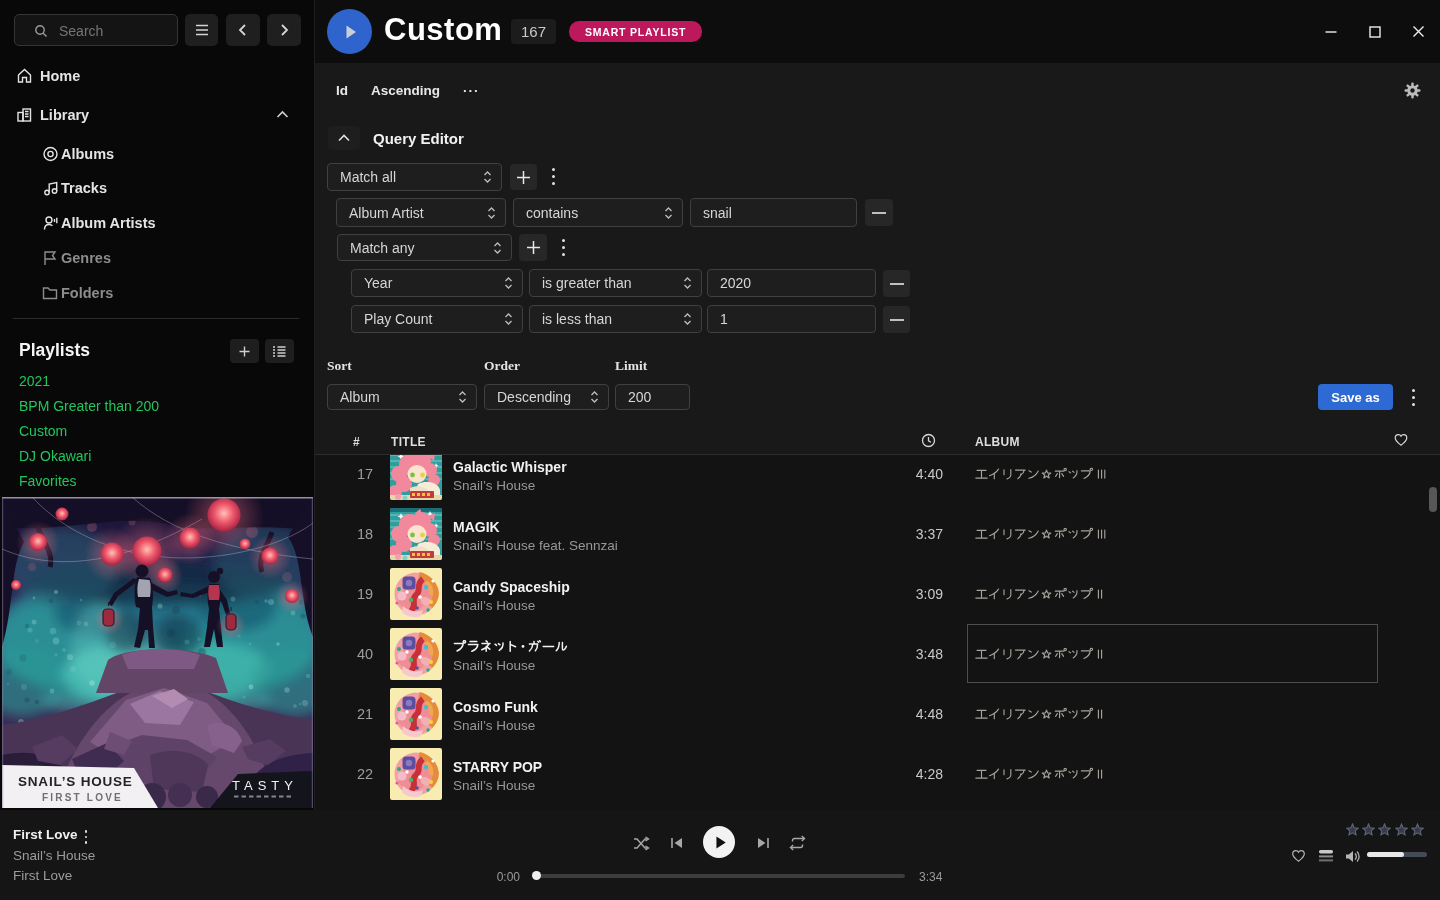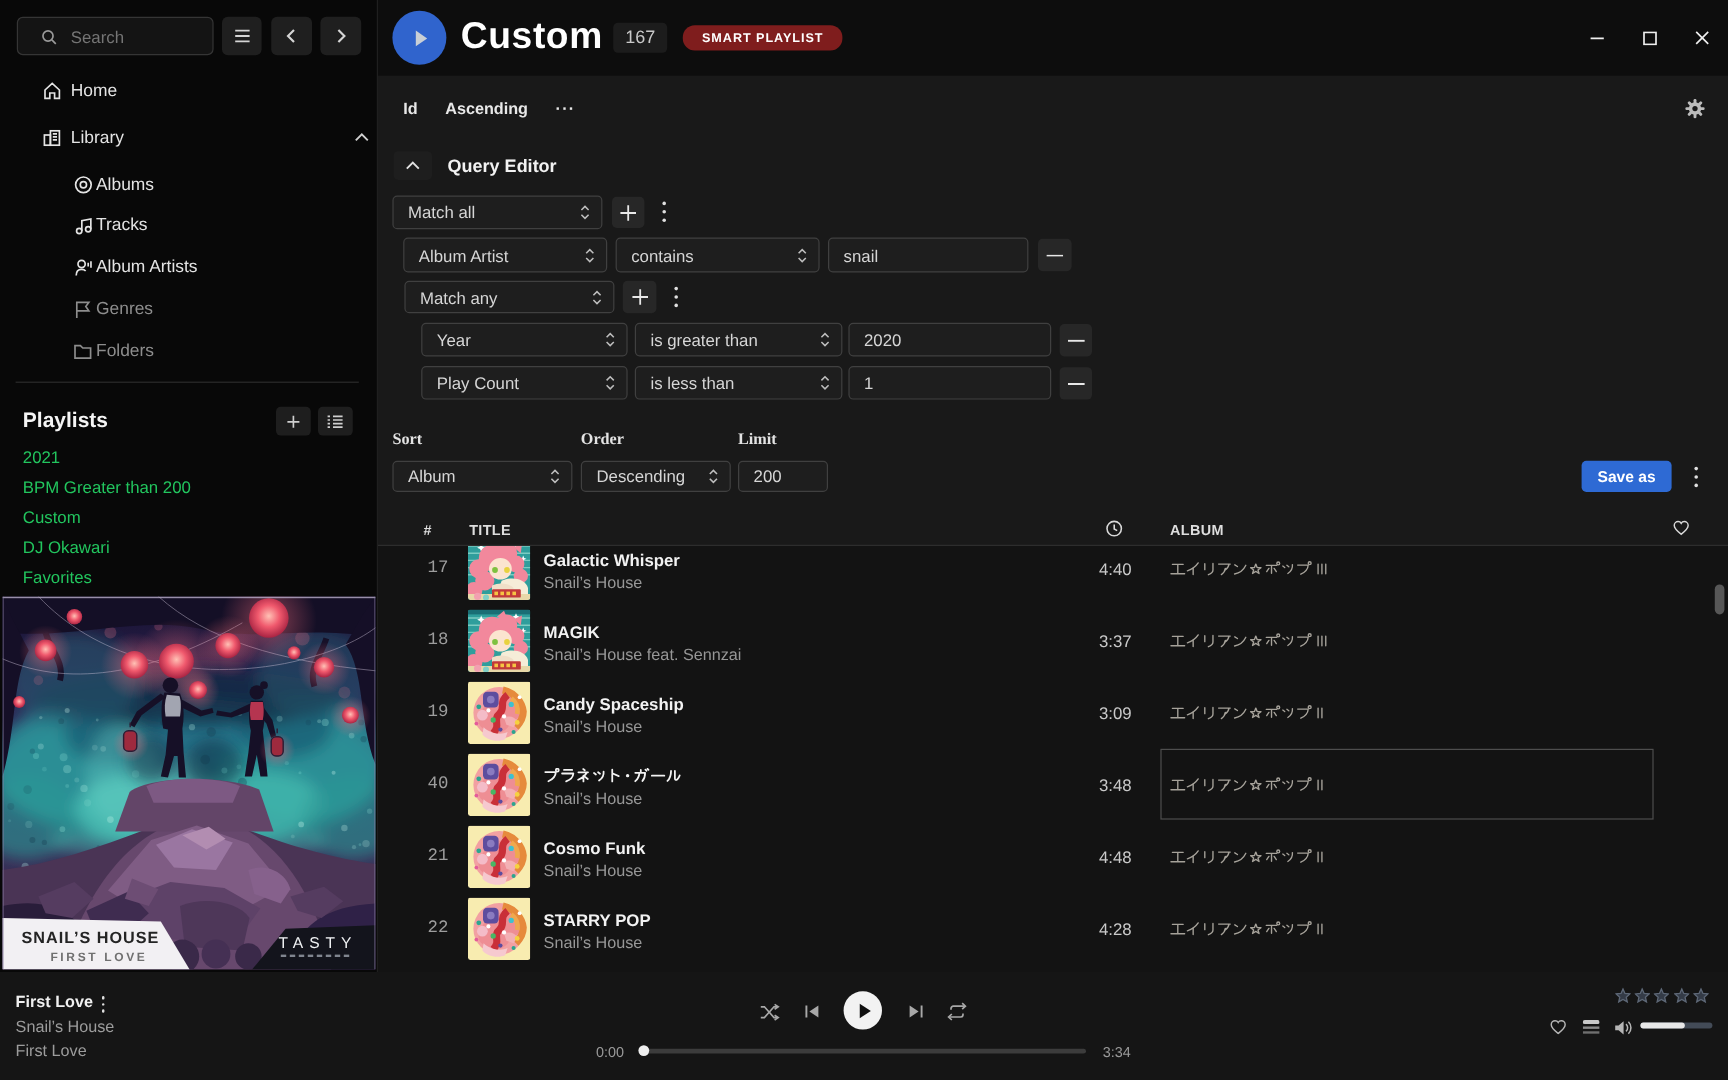--- a/index.html
+++ b/index.html
@@ -6,56 +6,56 @@
   html,body { width:1440px; height:900px; background:#000; overflow:hidden; }
   body { font-family:"Liberation Sans", sans-serif; -webkit-font-smoothing:antialiased; }
   #app { position:relative; width:1440px; height:900px; background:#0c0c0c; }
   .abs { position:absolute; }
 
   
   #sidebar { position:absolute; left:0; top:0; width:315px; height:810px; background:#080808; border-right:1px solid #1f1f1f; }
   #search { position:absolute; left:14px; top:14px; width:164px; height:32px; background:#141414; border:1px solid #353535; border-radius:5px; }
   #search .ph { position:absolute; left:44px; top:8px; font-size:14px; color:#757575; }
   .sqbtn { position:absolute; top:14px; width:33px; height:32px; background:#1f1f1f; border-radius:5px; display:flex; align-items:center; justify-content:center; color:#d5d5d5; }
-  .navitem { position:absolute; left:0; width:315px; height:28px; display:flex; align-items:center; color:#e4e4e4; font-weight:400; font-size:14.5px;margin-left:19px; }
+  .navitem { position:absolute; left:0; width:315px; height:28px; display:flex; align-items:center; color:#e4e4e4; font-weight:700; font-size:14.5px; }
   .navitem .ic { position:absolute; left:16px; top:50%; transform:translateY(-50%); display:flex; }
   .navitem .lb { position:absolute; left:40px; }
   .navitem.sub .ic { left:42px; }
   .navitem.sub .lb { left:61px; }
   .navitem.dim { color:#8d8d8d; }
   #divider { position:absolute; left:13px; right:15px; top:318px; border-top:1px solid #2c2c2c; }
   #plhead { position:absolute; left:19px; top:340px; font-size:17.5px; font-weight:700; color:#f5f5f5; }
   .plbtn { position:absolute; top:339px; width:29px; height:24px; background:#1e1e1e; border-radius:4px; display:flex; align-items:center; justify-content:center; color:#cfcfcf; }
   .plitem { position:absolute; left:19px; font-size:14px; color:#22c55e; }
 
   
   #titlebar { position:absolute; left:315px; top:0; width:1125px; height:63px; background:#0d0d0d; }
   #playcircle { position:absolute; left:12px; top:9px; width:45px; height:45px; border-radius:50%; background:#3064cd; display:flex; align-items:center; justify-content:center; }
   #ptitle { position:absolute; left:69px; top:12px; font-size:31px; font-weight:800; color:#fff; letter-spacing:0.5px; }
   #count { position:absolute; left:196px; top:19px; width:45px; height:25px; background:#1c1c1c; border-radius:4px; color:#c9c9c9; font-size:15px; display:flex; align-items:center; justify-content:center; }
-  #smart { position:absolute; left:254px; top:21px; height:21px; padding:0 16px; background:#7f1d1d; border-radius:10px; color:#fff; font-size:10.5px; font-weight:700; letter-spacing:0.8px; display:flex; align-items:center; }
+  #smart { position:absolute; left:254px; top:21px; height:21px; padding:0 16px; background:#be185d; border-radius:10px; color:#fff; font-size:10.5px; font-weight:700; letter-spacing:0.8px; display:flex; align-items:center; }
   .winbtn { position:absolute; top:0; width:34px; height:63px; display:flex; align-items:center; justify-content:center; color:#efefef; }
 
   
   #main { position:absolute; left:315px; top:63px; width:1125px; height:747px; background:#191919; }
   #toolbar { position:absolute; left:0; top:0; width:1125px; height:55px; }
   .tbl { position:absolute; top:20px; font-size:13.5px; font-weight:700; color:#e8e8e8; }
 
   .sel, .inp { position:absolute; background:#1e1e1e; border:1px solid #404040; border-radius:4px; color:#d6d6d6; font-size:14px; display:flex; align-items:center; padding-left:12px; }
   .sel svg { position:absolute; right:9px; top:50%; transform:translateY(-50%); }
   .qbtn { position:absolute; background:#272727; border-radius:4px; color:#e8e8e8; display:flex; align-items:center; justify-content:center; }
   .dots3 { position:absolute; width:4px; }
   .dots3 i { display:block; width:3px; height:3px; border-radius:50%; background:#e0e0e0; margin:0 auto 4px; }
   .flabel { position:absolute; font-size:13.5px; font-weight:700; color:#e3e3e3;font-family:Liberation Serif, serif; }
 
   
   #thead { position:absolute; left:0; top:367px; width:1125px; height:25px; border-bottom:1px solid #2d2d2d; color:#dedede; font-size:12px; font-weight:700; letter-spacing:0.3px; }
   #tlist { position:absolute; left:0; top:392px; width:1125px; height:355px; background:#131313; overflow:hidden; }
   .trow { position:absolute; left:0; width:1125px; height:60px; }
-  .tnum { position:absolute; left:30px; width:40px; text-align:center; top:50%; transform:translateY(-50%); color:#9d9d9d; font-size:14.5px;font-family:Liberation Mono, monospace; }
+  .tnum { position:absolute; left:30px; width:40px; text-align:center; top:50%; transform:translateY(-50%); color:#9d9d9d; font-size:14.5px; }
   .tart { position:absolute; left:75px; top:4px; width:52px; height:52px; border-radius:2px; overflow:hidden; }
   .ttitle { position:absolute; left:138px; top:15px; color:#f2f2f2; font-size:14px; font-weight:700;text-align:right; }
   .tartist { position:absolute; left:138px; top:34px; color:#979797; font-size:13.5px; }
   .tdur { position:absolute; left:560px; width:68px; text-align:right; top:50%; transform:translateY(-50%); color:#c9c9c9; font-size:14px; }
   .talbum { position:absolute; left:660px; top:50%; transform:translateY(-50%); color:#b2b2b2; font-size:14px; }
 
   
   #player { position:absolute; left:0; top:810px; width:1440px; height:90px; background:#151515; }
   .picon { position:absolute; color:#a8a8a8; display:flex; align-items:center; justify-content:center; }
 </style>

